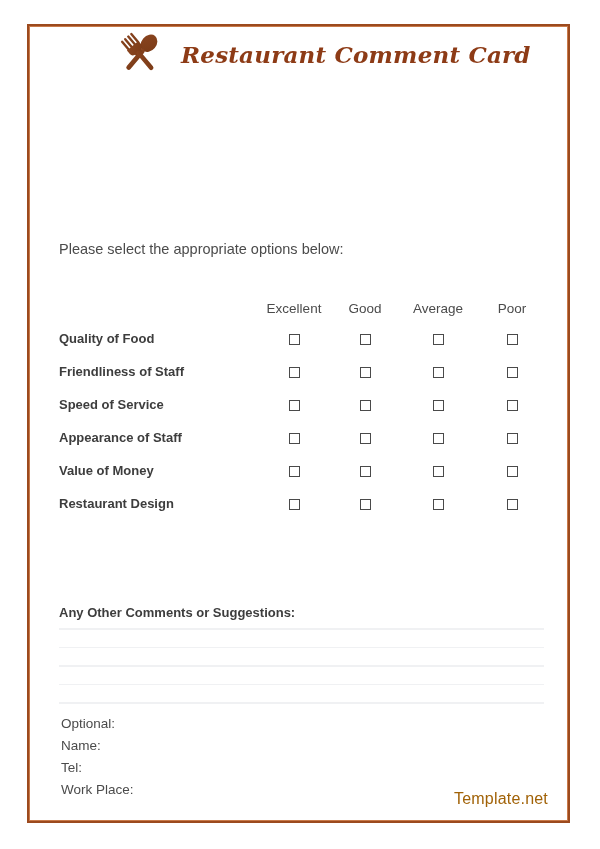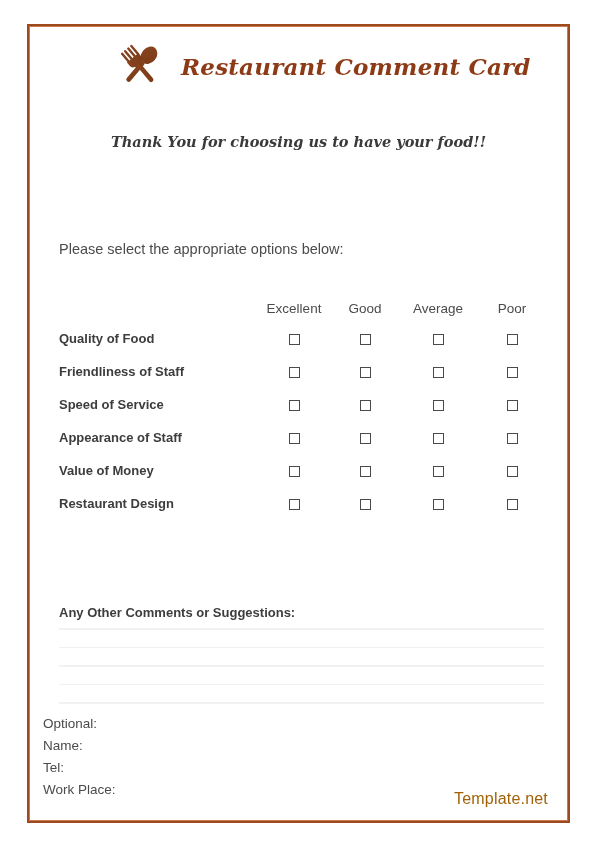--- a/index.html
+++ b/index.html
@@ -49,21 +49,21 @@
     top: 30px;
     width: 531px;
     height: 787px;
     box-sizing: border-box;
   }
 
   
   .header-row {
     position: absolute;
     left: 78px;
-    top: 12px;
+    top: 0;
     display: flex;
     align-items: center;
   }
   .cutlery-icon {
     width: 58px;
     height: 48px;
     flex: 0 0 auto;
     margin-right: 12px;
   }
   .doc-title {
@@ -178,21 +178,21 @@
   }
   .writing-line {
     height: 1.5px;
     background: #f0f1f3;
     margin-bottom: 17px;
   }
 
   
   .optional-block {
     position: absolute;
-    left: 10px;
+    left: 28px;
     top: 683px;
     font-size: 13.5px;
     line-height: 22px;
     color: #4b4b4b;
   }
   .optional-block div { white-space: nowrap; }
 
   
   .watermark {
     position: absolute;
@@ -234,21 +234,20 @@
             <rect x="30.0" y="2" width="2.4" height="13" rx="1.1" fill="url(#gBrown)"></rect>
             <rect x="34.0" y="2" width="2.4" height="13" rx="1.1" fill="url(#gBrown)"></rect>
             <path d="M21.2 13 h15 v4.5 q0 3.2 -3.6 3.9 v2 h-7.8 v-2 q-3.6 -0.7 -3.6 -3.9 z" fill="url(#gBrown)"></path>
             <rect x="26.4" y="20" width="4.6" height="24" rx="2.3" fill="url(#gBrown)"></rect>
           </g>
         </svg>
       </span>
       <span class="doc-title">Restaurant Comment Card</span>
     </div>
 
-    <div class="thanks">Thank You for choosing us to have your food!!</div>
 
     <div class="select-line">Please select the appropriate options below:</div>
 
     <table class="rating-table">
       <colgroup>
         <col class="col-label">
         <col class="col-opt-0">
         <col class="col-opt-1">
         <col class="col-opt-2">
         <col class="col-opt-3">

